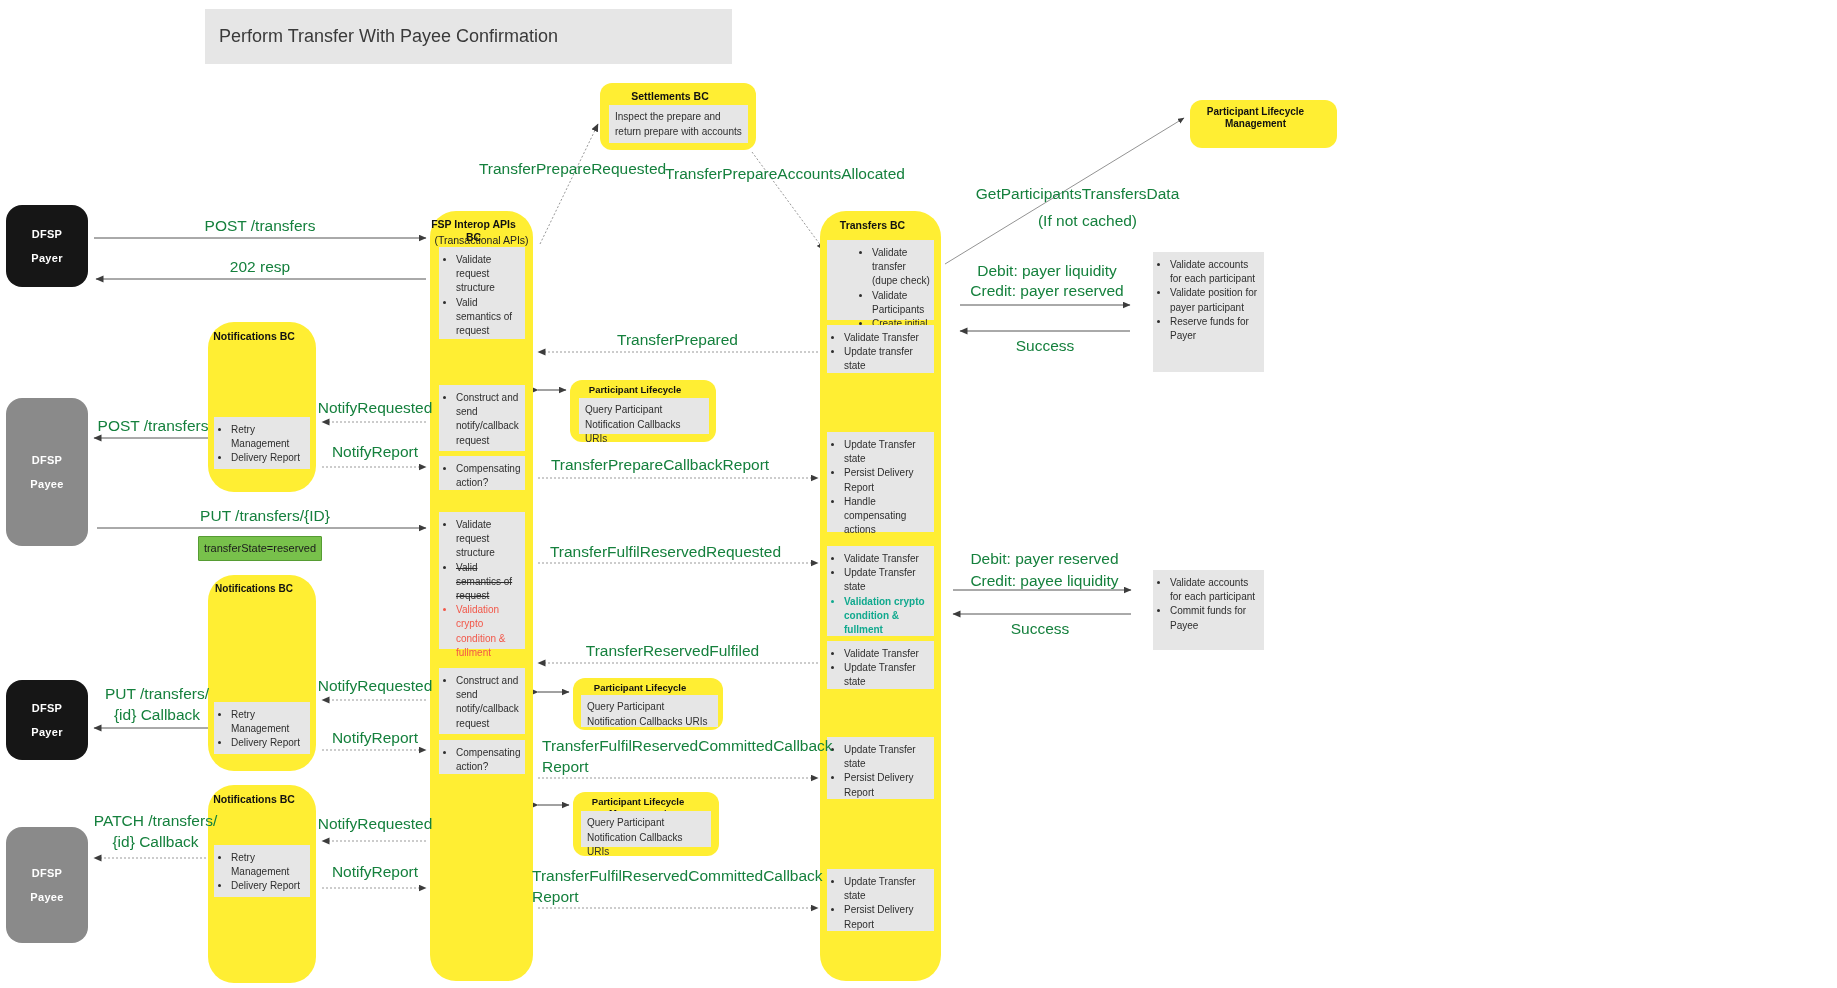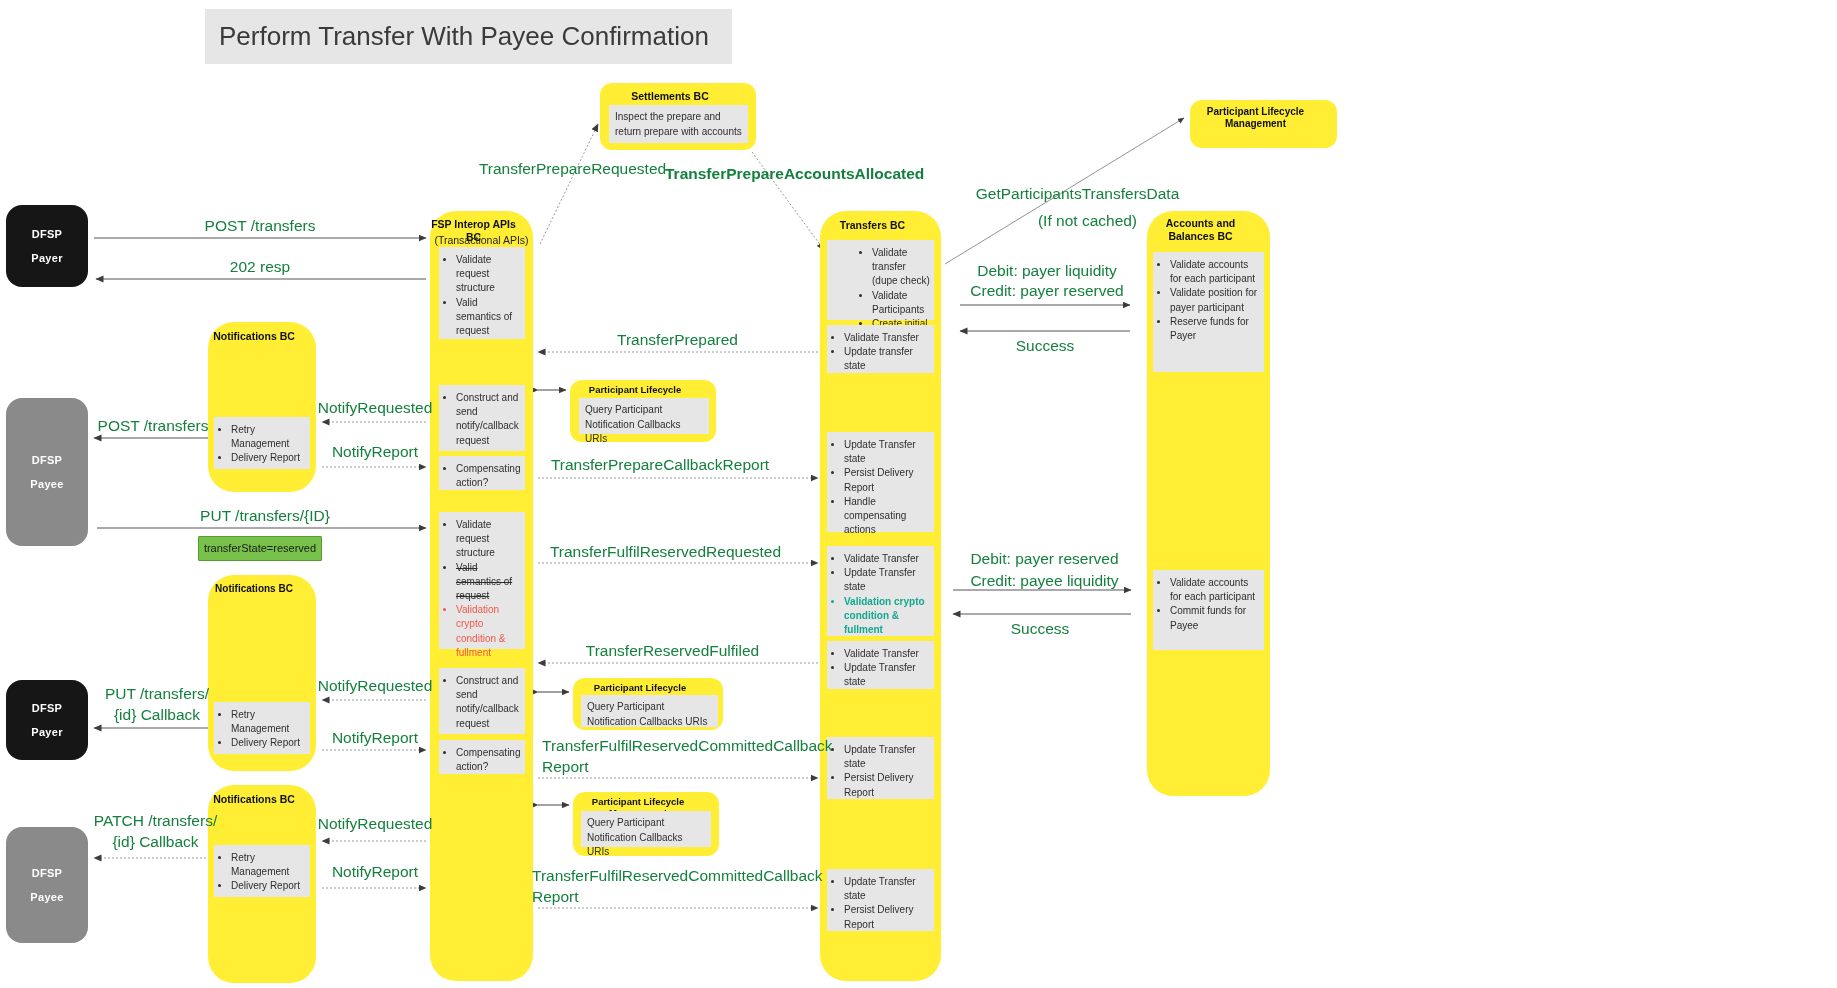--- a/index.html
+++ b/index.html
@@ -15,21 +15,21 @@
   ul.b{margin:0;padding-left:13px;font-size:10px;color:#2e2e2e;line-height:1.42;}
   ul.b li{padding-left:0;}
   .strike{text-decoration:line-through;}
   .red{color:#f25749;}
   .grn{color:#10a98e;font-weight:bold;}
   .note{position:absolute;background:#e6e6e6;font-size:10px;color:#2e2e2e;padding:5px 6px;line-height:1.45;z-index:3;box-sizing:border-box;}
   .lbl{position:absolute;font-size:15.5px;color:#15803d;text-align:center;line-height:1.35;z-index:4;}
   .actor{display:flex;flex-direction:column;align-items:center;justify-content:center;gap:12px;color:#fff;font-size:11px;font-weight:bold;letter-spacing:.3px;border-radius:16px;z-index:2;}
   .blk{background:#161616;}
   .gry{background:#8a8a8a;}
-  #title{background:#e6e6e6;color:#3a3a3a;font-size:26px;line-height:55px;padding-left:14px;z-index:2;}
+  #title{background:#e6e6e6;color:#3a3a3a;font-size:18px;line-height:55px;padding-left:14px;z-index:2;}
   #greenbox{background:#78c14b;border:1px solid #569c33;color:#1b1b1b;font-size:11px;text-align:center;line-height:23px;z-index:4;border-radius:1px;}
 </style>
 </head>
 <body>
 
 <div id="stage">
 
   <svg id="conn" width="1837" height="988">
     <defs>
       <marker id="ah" markerWidth="9" markerHeight="8" refX="7.5" refY="3.5" orient="auto">
@@ -176,23 +176,20 @@
       <li>Persist Delivery Report</li>
     </ul>
   </div>
   <div class="gbx" style="left:827px;top:869px;width:107px;height:62px;">
     <ul class="b">
       <li>Update Transfer state</li>
       <li>Persist Delivery Report</li>
     </ul>
   </div>
 
-  <div class="abs ycol" style="left:1147px;top:211px;width:123px;height:585px;">
-    <div class="colhead" style="top:6px;padding:0 8px;">Accounts and Balances BC</div>
-  </div>
   <div class="gbx" style="left:1153px;top:252px;width:111px;height:120px;">
     <ul class="b">
       <li>Validate accounts for each participant</li>
       <li>Validate position for payer participant</li>
       <li>Reserve funds for Payer</li>
     </ul>
   </div>
   <div class="gbx" style="left:1153px;top:570px;width:111px;height:80px;">
     <ul class="b">
       <li>Validate accounts for each participant</li>
@@ -239,21 +236,21 @@
   <div class="note" style="left:581px;top:695px;width:137px;height:32px;z-index:4;">Query Participant Notification Callbacks URIs</div>
 
   <div class="abs ybox" style="left:573px;top:792px;width:146px;height:64px;z-index:3;">
     <div class="colhead" style="top:4px;font-size:9.5px;">Participant Lifecycle Management</div>
   </div>
   <div class="note" style="left:581px;top:811px;width:130px;height:36px;z-index:4;">Query Participant Notification Callbacks URIs</div>
 
   <div class="lbl" style="left:150px;top:216px;width:220px;">POST /transfers</div>
   <div class="lbl" style="left:150px;top:257px;width:220px;">202 resp</div>
   <div class="lbl" style="left:460px;top:159px;width:225px;">TransferPrepareRequested</div>
-  <div class="lbl" style="left:665px;top:164px;width:240px;font-weight:bold;">TransferPrepareAccountsAllocated</div>
+  <div class="lbl" style="left:665px;top:164px;width:240px;">TransferPrepareAccountsAllocated</div>
   <div class="lbl" style="left:955px;top:184px;width:245px;">GetParticipantsTransfersData</div>
   <div class="lbl" style="left:1000px;top:211px;width:175px;">(If not cached)</div>
   <div class="lbl" style="left:958px;top:261px;width:178px;">Debit: payer liquidity</div>
   <div class="lbl" style="left:958px;top:281px;width:178px;">Credit: payer reserved</div>
   <div class="lbl" style="left:960px;top:336px;width:170px;">Success</div>
   <div class="lbl" style="left:560px;top:330px;width:235px;">TransferPrepared</div>
   <div class="lbl" style="left:315px;top:398px;width:120px;">NotifyRequested</div>
   <div class="lbl" style="left:315px;top:442px;width:120px;">NotifyReport</div>
   <div class="lbl" style="left:545px;top:455px;width:230px;">TransferPrepareCallbackReport</div>
   <div class="lbl" style="left:92px;top:416px;width:122px;">POST /transfers</div>

